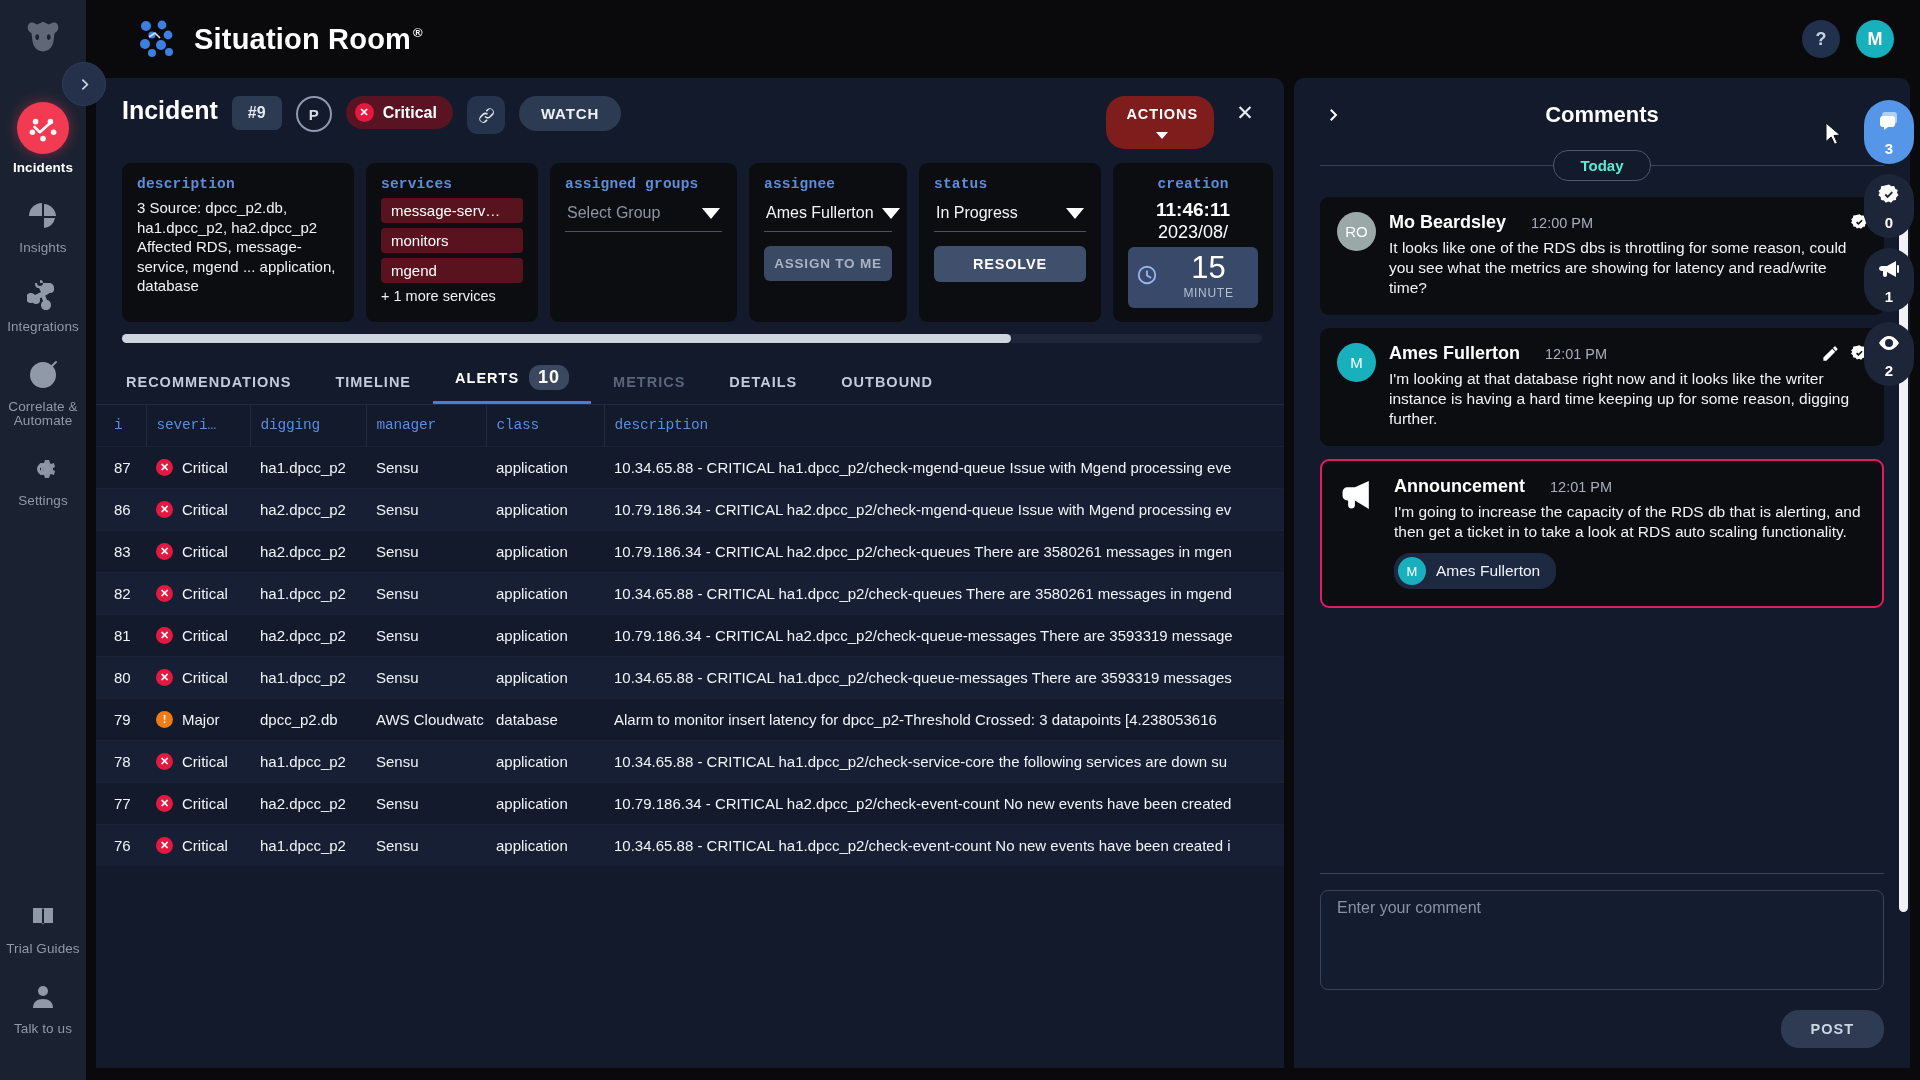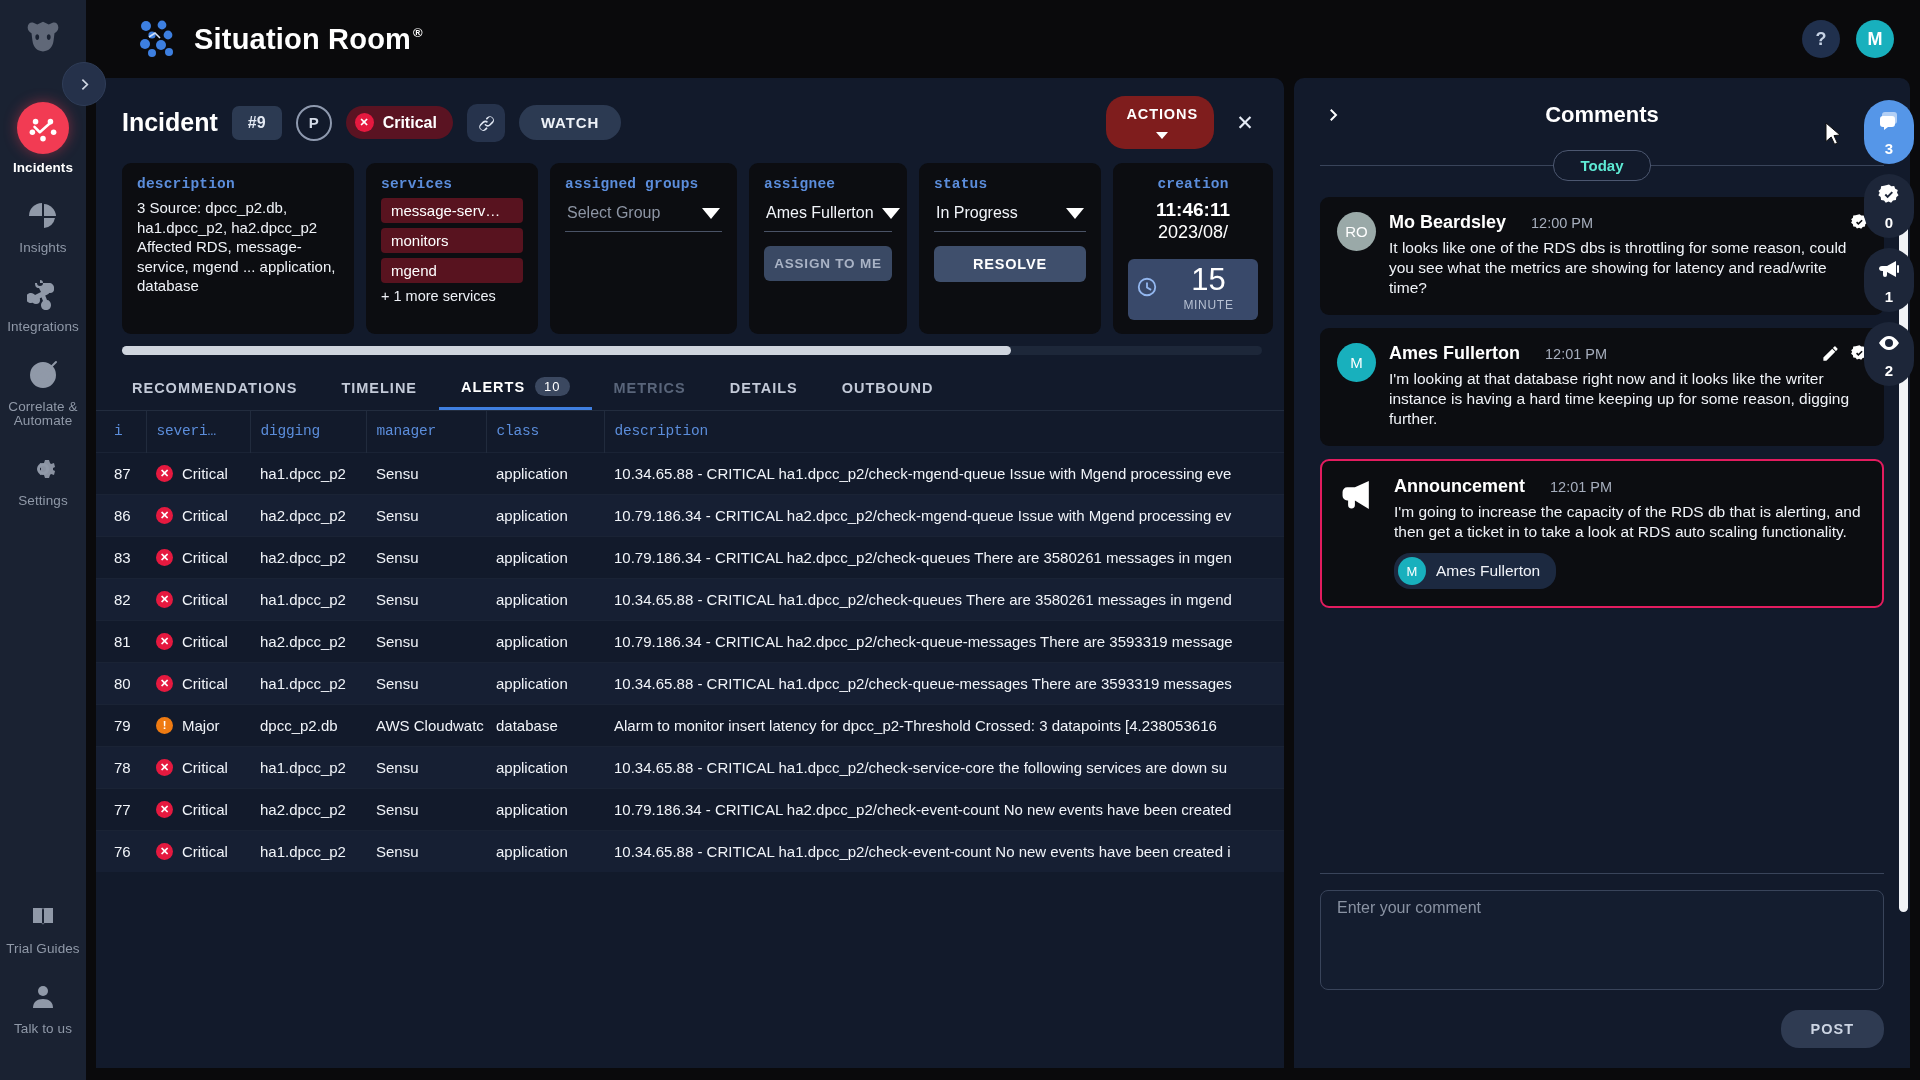--- a/index.html
+++ b/index.html
@@ -69,21 +69,21 @@
   .avatar-btn { background: #18b0bd; color: #fff; font-size: 18px; }
 
   .content { flex: 1; display: flex; gap: 10px; padding: 0 10px 12px 10px; min-height: 0; }
 
   
   .incident-panel {
     flex: 1; min-width: 0; display: flex; flex-direction: column;
     background: #121a2b; border-radius: 10px 10px 0 0; overflow: hidden;
   }
   .inc-head {
-    display: flex; align-items: center; gap: 14px; padding: 18px 22px 14px 26px;
+    display: flex; align-items: flex-start; gap: 14px; padding: 18px 22px 14px 26px;
   }
   .inc-title { font-size: 25px; font-weight: 700; color: #fff; }
   .pill-num {
     background: #2c3a52; color: #e4eaf4; border-radius: 7px;
     padding: 8px 16px; font-size: 16px; font-weight: 700;
   }
   .pill-p {
     width: 36px; height: 36px; border-radius: 50%; border: 2px solid #8e99ae;
     display: flex; align-items: center; justify-content: center;
     font-size: 15px; font-weight: 700; color: #d5dce8;
@@ -164,50 +164,50 @@
     border: none; border-radius: 6px; padding: 10px 4px; font-size: 14.5px;
     font-weight: 700; letter-spacing: .8px; cursor: pointer; font-family: inherit;
   }
   .card-creation { width: 160px; flex: 0 0 160px; text-align: center; }
   .creation-time {
     font-size: 19px; font-weight: 700; color: #fff; line-height: 23px;
     white-space: nowrap;
   }
   .creation-date { font-size: 18px; color: #fff; line-height: 22px; white-space: nowrap; }
   .age-box {
-    margin-top: 16px; background: #39496a; border-radius: 6px; padding: 6px 8px 7px;
+    margin-top: 4px; background: #39496a; border-radius: 6px; padding: 6px 8px 7px;
     display: flex; align-items: center; gap: 9px;
   }
   .age-clock svg { width: 22px; height: 22px; fill: #93b7ef; }
   .age-num { font-size: 31px; font-weight: 400; color: #fff; line-height: 30px; }
   .age-unit { font-size: 12px; color: #b6c0d2; letter-spacing: .7px; }
 
   
   .meta-scroll { padding: 12px 22px 0 26px; }
   .meta-scroll-track { height: 9px; background: #1d2739; border-radius: 5px; position: relative; }
   .meta-scroll-thumb {
     position: absolute; left: 0; top: 0; height: 9px; width: 78%;
     background: #cfd5de; border-radius: 5px;
   }
 
   
   .tabs {
-    display: flex; align-items: flex-end; gap: 0; padding: 14px 0 0 14px;
+    display: flex; align-items: flex-end; gap: 0; padding: 14px 0 0 8px;
     border-bottom: 1px solid #222c3e;
   }
   .tab {
     padding: 8px 22px 11px; font-size: 14.5px; font-weight: 700; letter-spacing: 1px;
     color: #c3cad8; cursor: pointer; display: flex; align-items: center; gap: 10px;
     border-bottom: 3px solid transparent; white-space: nowrap;
   }
   .tab.dim { color: #59657a; }
   .tab.active { color: #fff; border-bottom-color: #3f7fe0; }
   .tab-count {
     background: #3b4860; color: #fff; border-radius: 11px; padding: 2px 9px;
-    font-size: 13px; font-weight: 400;
+    font-size: 18px; font-weight: 700;
   }
 
   
   .table-wrap { flex: 1; overflow: hidden; background: #121a2b; }
   table.alerts { width: 100%; border-collapse: collapse; table-layout: fixed; }
   table.alerts th {
     font-family: "Liberation Mono", monospace; font-size: 14.5px; color: #5b8ddb;
     font-weight: 400; text-align: left; padding: 12px 10px 13px; letter-spacing: -.2px;
     border-right: 1px solid #212b3d; white-space: nowrap;
   }

